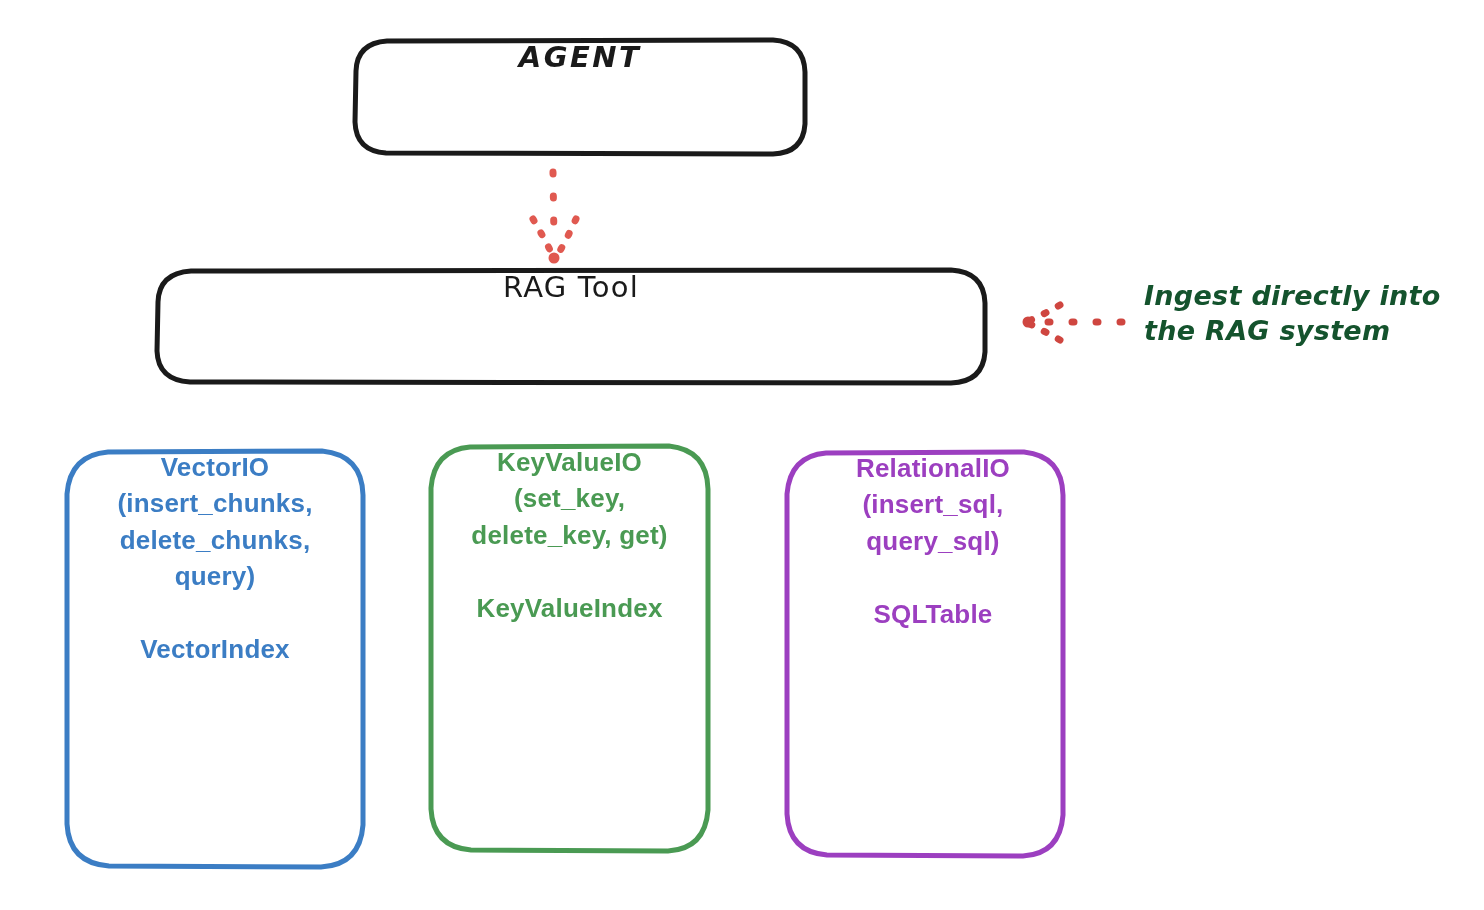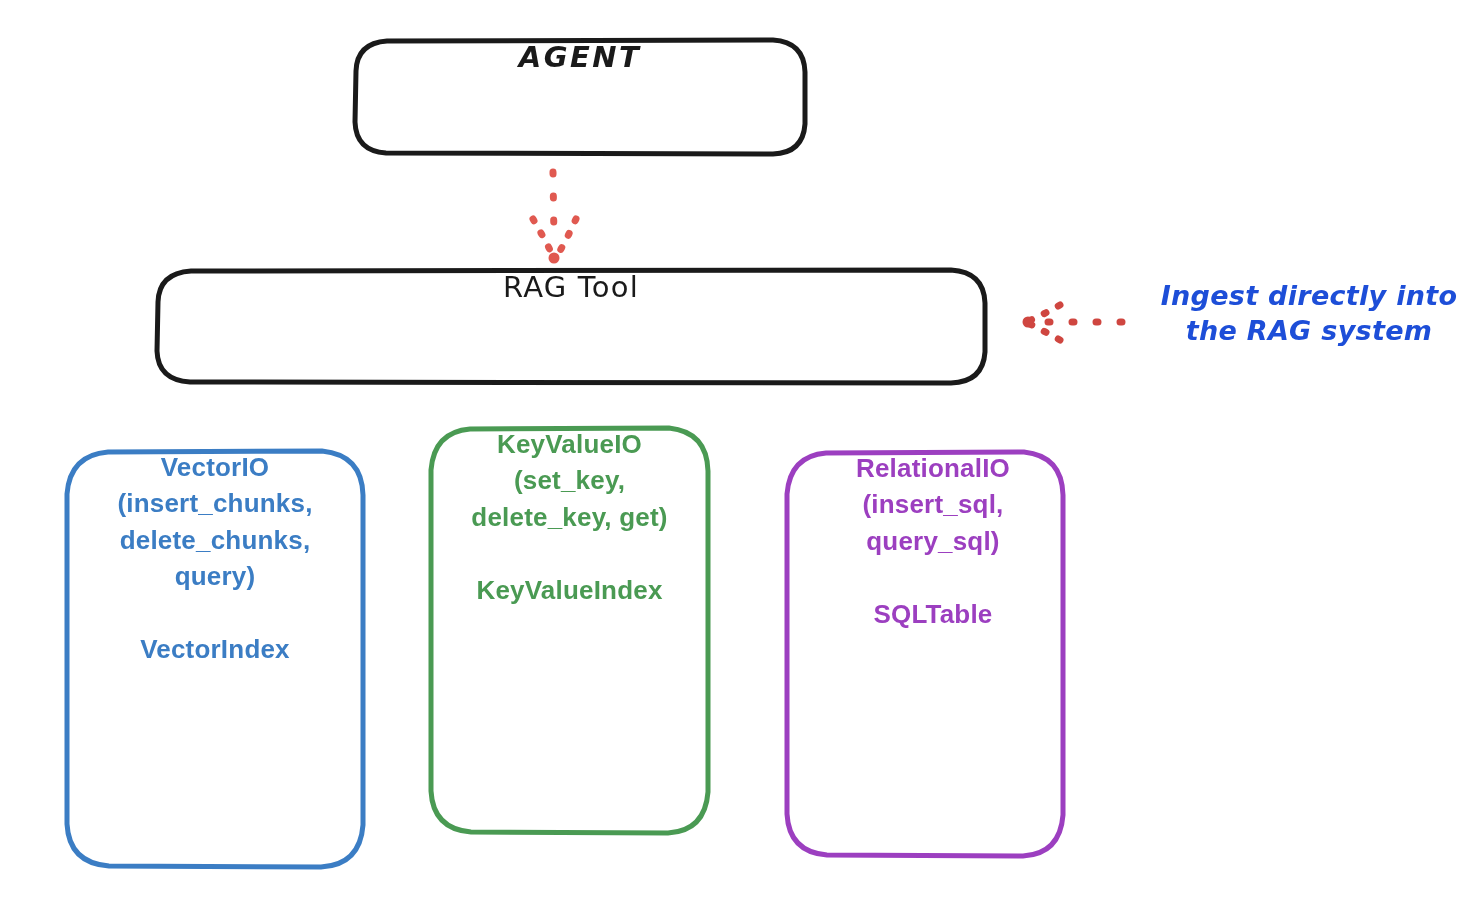--- a/index.html
+++ b/index.html
@@ -76,21 +76,21 @@
     font-weight: 400;
     letter-spacing: 1.2px;
     color: #1a1a1a;
   }
 
   #vector-io-node {
     left: 64px; top: 449px;
     width: 302px; height: 421px;
   }
   #keyvalue-io-node {
-    left: 428px; top: 426px;
+    left: 428px; top: 444px;
     width: 283px; height: 410px;
   }
   #relational-io-node {
     left: 784px; top: 450px;
     width: 282px; height: 409px;
   }
   .leaf .node-label {
     font-family: Liberation Sans, sans-serif;
     font-size: 26px;
     font-weight: 600;
@@ -99,28 +99,28 @@
   }
   #vector-io-node .node-label     { color: #3b7dc4; }
   #keyvalue-io-node .node-label   { color: #4a9a53; }
   #relational-io-node .node-label { color: #9c3fc0; margin-left: 16px; }
 
   
   #ingest-annotation {
     position: absolute;
     left: 1144px; top: 278px;
     width: 330px;
-    color: #1d4ed8;
+    color: #14532d;
     font-family: "DejaVu Sans", sans-serif;
     font-size: 27px;
     font-weight: 600;
     font-style: italic;
     line-height: 1.30;
     letter-spacing: 0.3px;
-    text-align: center;
+    text-align: left;
     white-space: pre-line;
   }
 
   
   #connector-layer {
     position: absolute;
     inset: 0;
     width: 1484px;
     height: 910px;
     z-index: 0;

